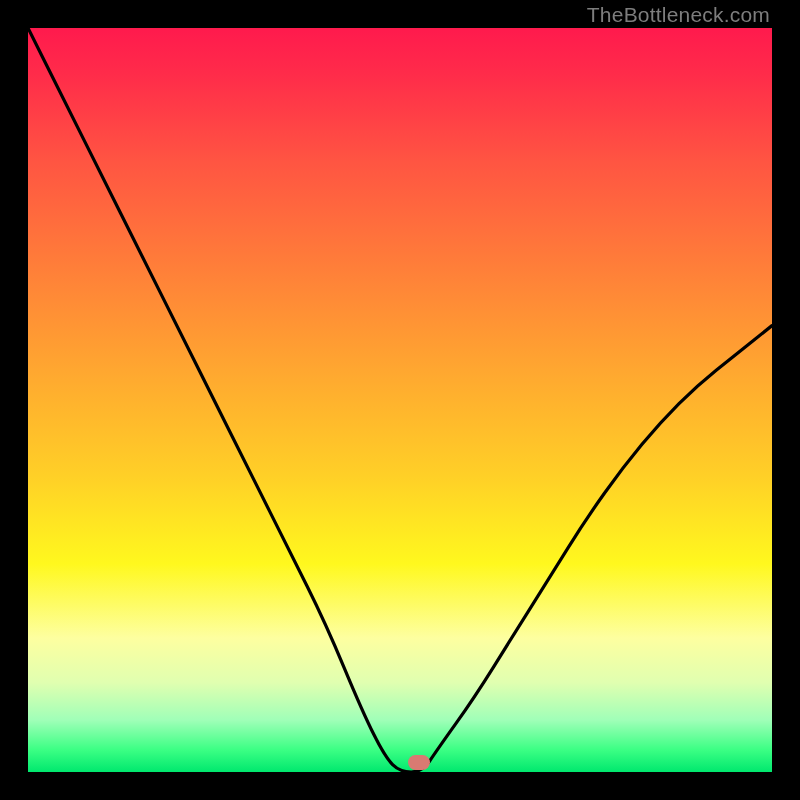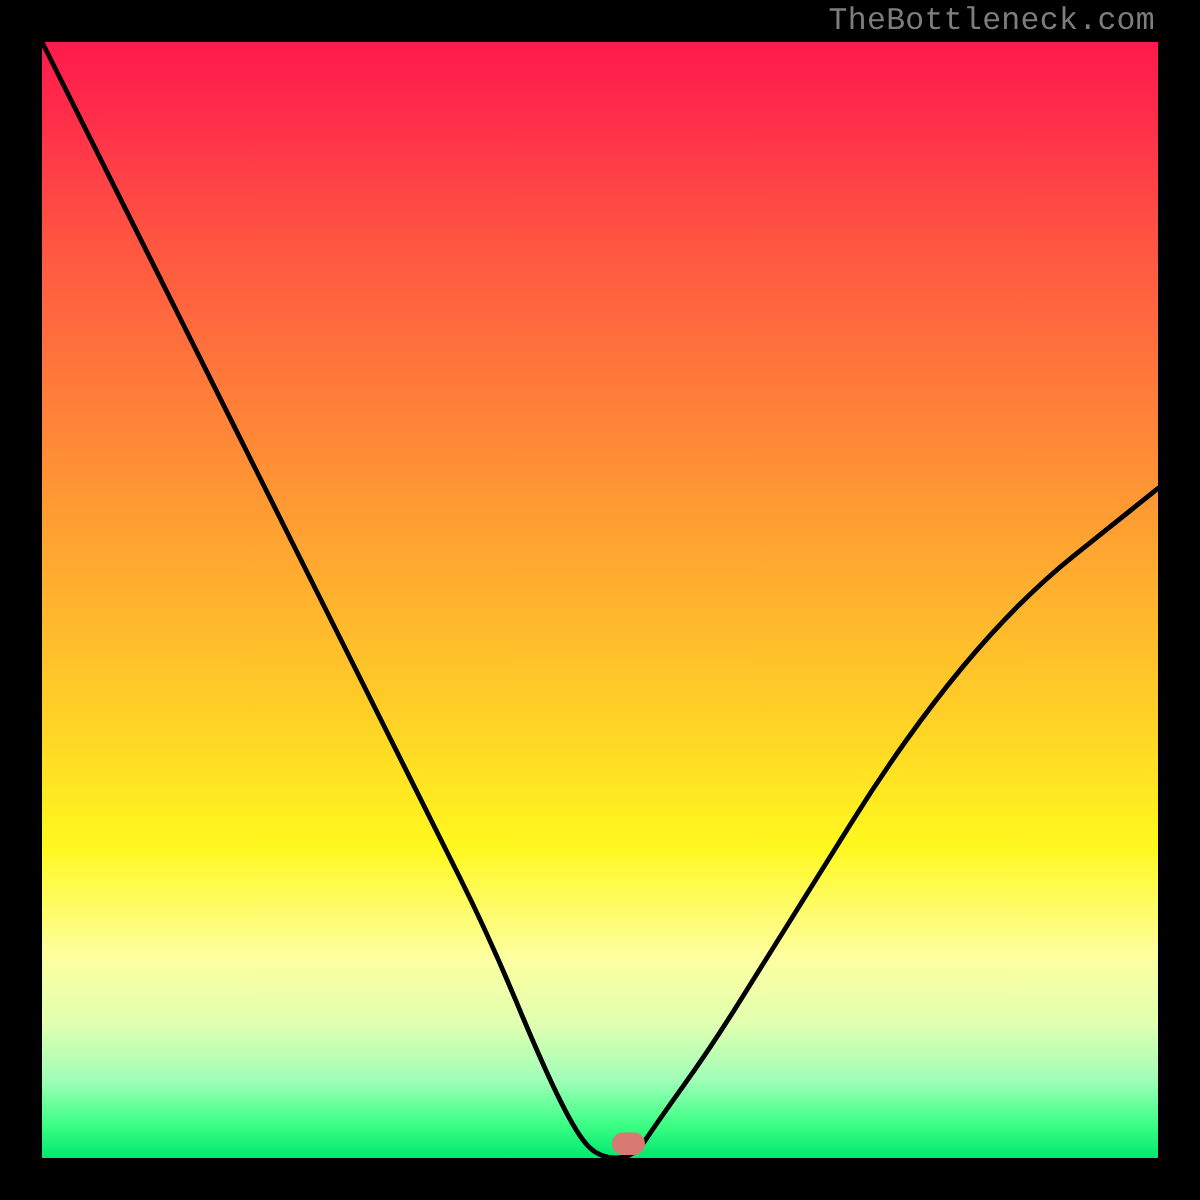--- a/index.html
+++ b/index.html
@@ -41,21 +41,20 @@
     );
   }
   .watermark {
     position: absolute;
     top: 3px;
     right: 30px;
     color: #7d7d7d;
     font-size: 21px;
     letter-spacing: 0.2px;
     font-weight: 500;
-    font-family: Liberation Mono, monospace;
   }
   .curve {
     position: absolute;
     left: 28px;
     top: 28px;
     width: 744px;
     height: 744px;
   }
   .marker {
     position: absolute;

